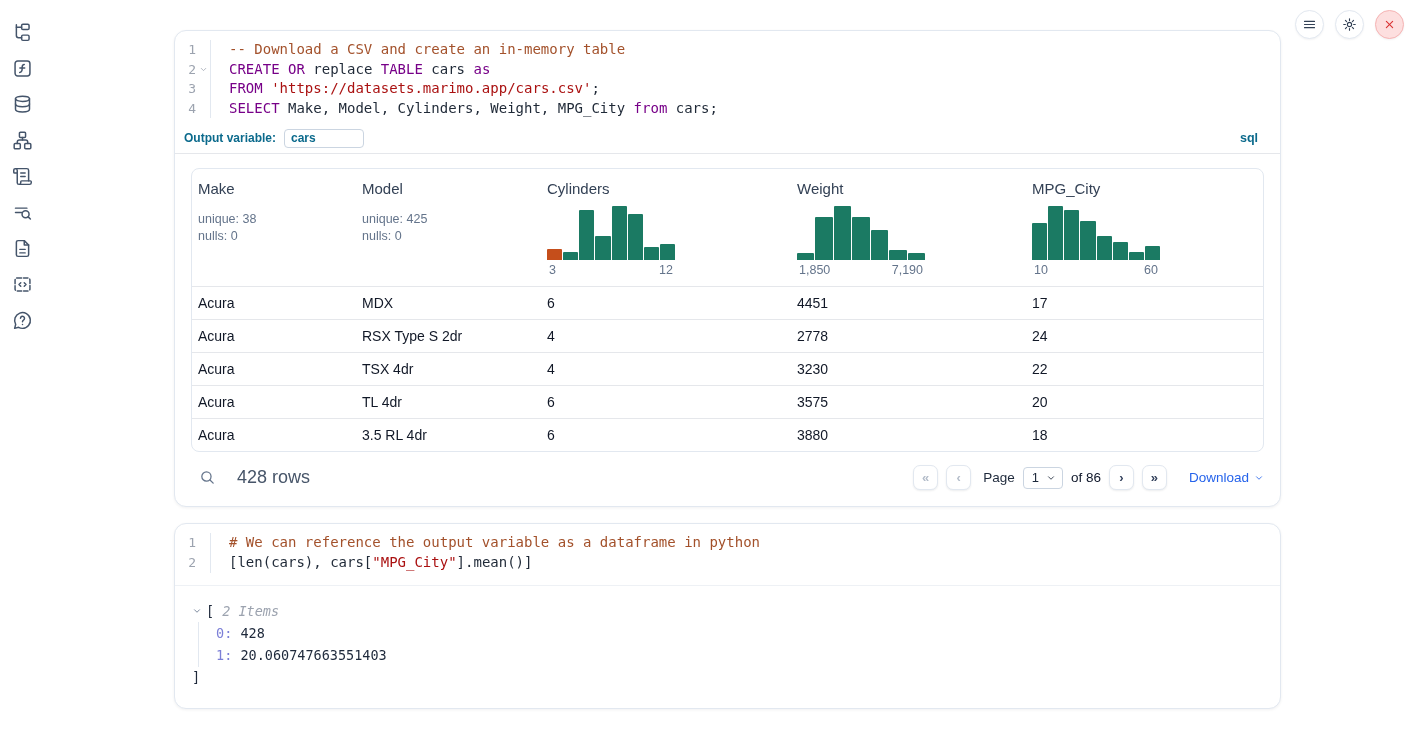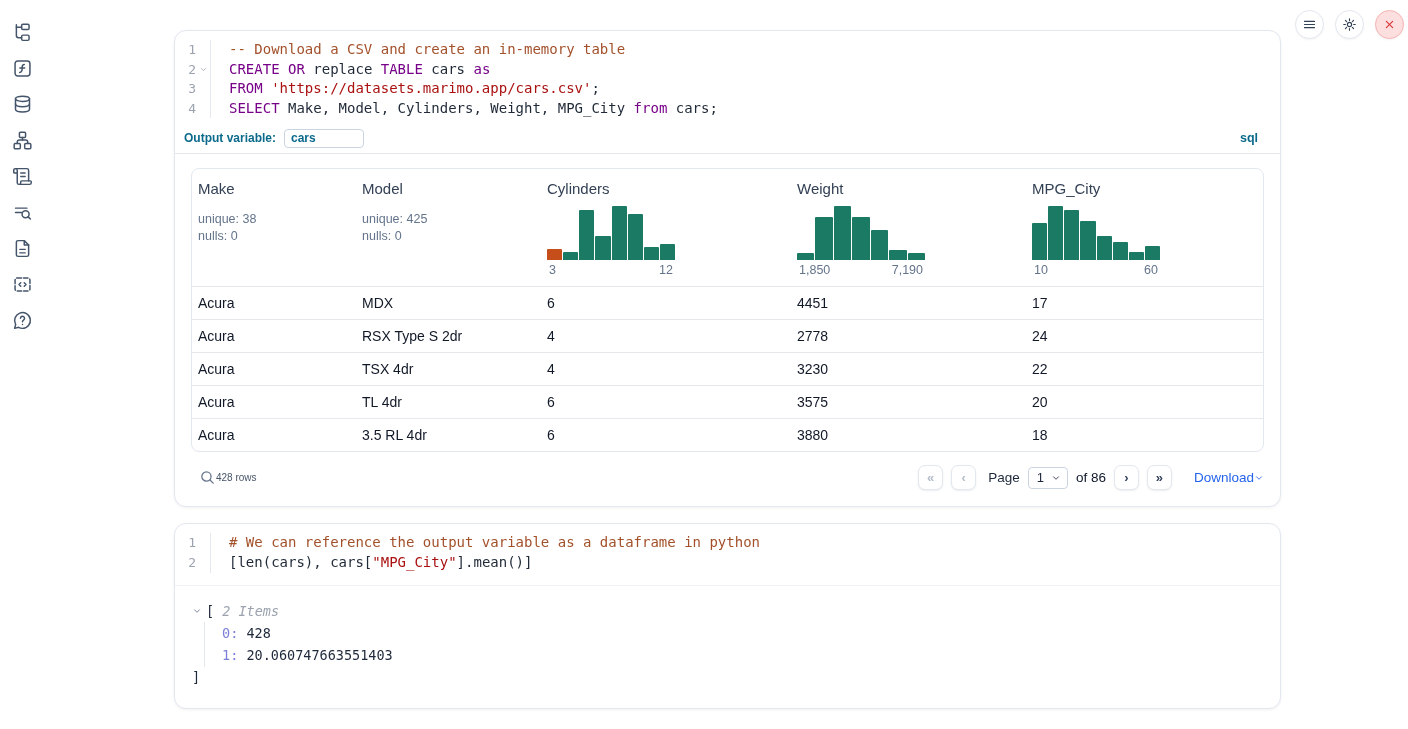--- a/index.html
+++ b/index.html
@@ -67,47 +67,47 @@
   .trow { display:grid; grid-template-columns:164px 185px 250px 235px 1fr;
     height:33px; align-items:center; border-top:1px solid #e5e7eb;
     font-size:14px; color:#111827; }
   .tcell { padding-left:6px; }
 
   
   .tfoot { display:flex; align-items:center; padding:13px 16px 16px 24px; }
   .search-btn { color:#64748b; cursor:pointer; display:flex; }
   .search-btn svg { width:17px; height:17px; stroke:currentColor; fill:none;
     stroke-width:1.8; stroke-linecap:round; }
-  .rowcount { font-size:10px; color:#475569; }
+  .rowcount { margin-left:21px; font-size:18px; color:#475569; }
   .pager { margin-left:auto; display:flex; align-items:center; gap:8px; }
   .pg-btn { width:25px; height:25px; border:1px solid #e2e8f0; border-radius:7px;
     background:#fff; box-shadow:0 1px 2px rgba(15,23,42,.08); cursor:pointer;
     display:flex; align-items:center; justify-content:center;
     font-size:13px; color:#33415c; font-weight:bold; }
   .pg-btn.disabled { color:#b3bcc9; cursor:default; }
   .page-word { font-size:13.5px; color:#1e293b; margin-left:4px; }
   .page-select { display:flex; align-items:center; gap:7px; height:22px;
     border:1px solid #cbd5e1; border-radius:4px; padding:0 6px 0 8px;
     font-size:13px; color:#1e293b; cursor:pointer; background:#fff; }
   .page-select svg, .download svg { width:10px; height:10px; stroke:currentColor;
     fill:none; stroke-width:2; stroke-linecap:round; stroke-linejoin:round; }
   .page-of { font-size:13.5px; color:#0f172a; }
-  .download { margin-left:14px; display:flex; align-items:center; 
+  .download { margin-left:14px; display:flex; align-items:center; gap:5px;
     font-size:13.5px; color:#2563eb; cursor:pointer; }
 
   
   .py-output { border-top:1px solid #eef1f5; margin-top:7px;
     padding:14px 16px 20px 17px; font-family:"DejaVu Sans Mono", monospace;
     font-size:13.5px; color:#1e293b; }
   .tree-head { display:flex; align-items:center; line-height:22px; }
   .tree-caret { display:flex; margin-right:4px; cursor:pointer; }
   .tree-caret svg { width:10px; height:10px; stroke:#64748b; fill:none;
     stroke-width:2; stroke-linecap:round; stroke-linejoin:round; }
   .tree-count { color:#9ca3af; font-style:italic; margin-left:8px; }
-  .tree-items { margin-left:12px; border-left:1px solid #e2e8f0; padding-left:17px; }
+  .tree-items { margin-left:6px; border-left:1px solid #e2e8f0; padding-left:17px; }
   .tree-item { line-height:22.5px; }
   .tree-index { color:#7c7fd7; }
   .tree-close { line-height:21px; }
 </style>
 </head>
 <body>
 
 <div class="sidebar">
   <span class="sicon">
     <svg viewBox="0 0 24 24">

